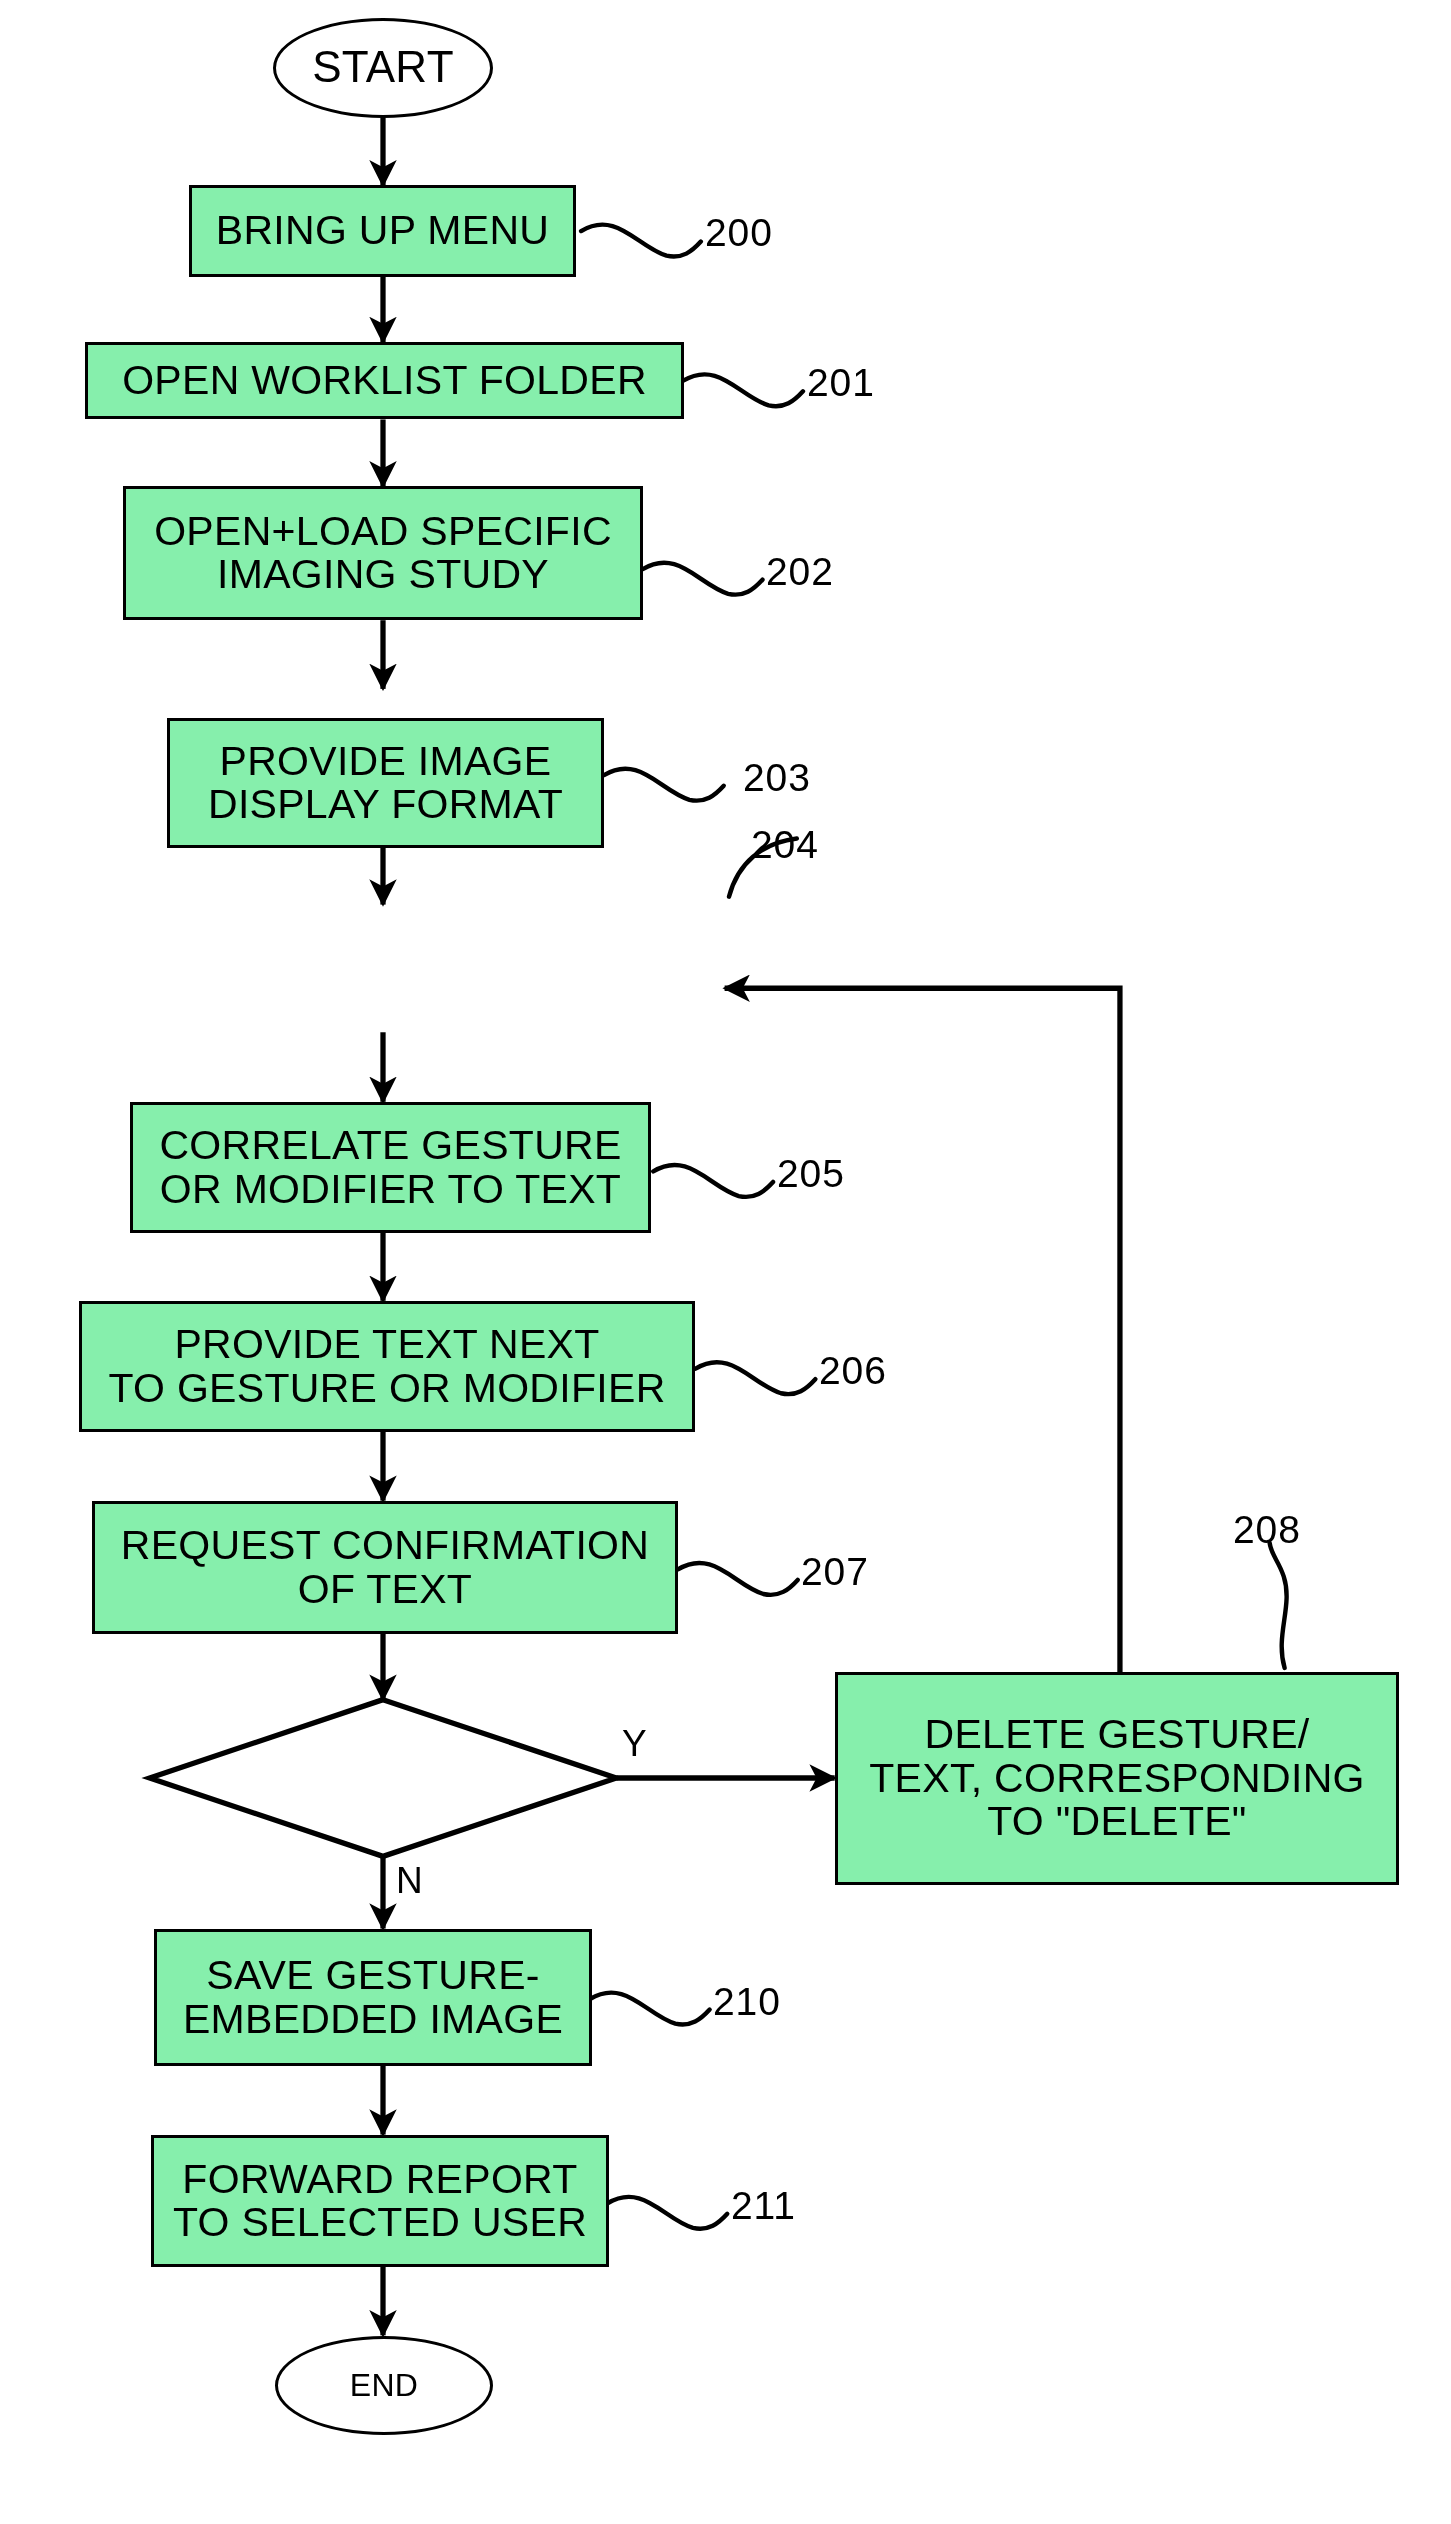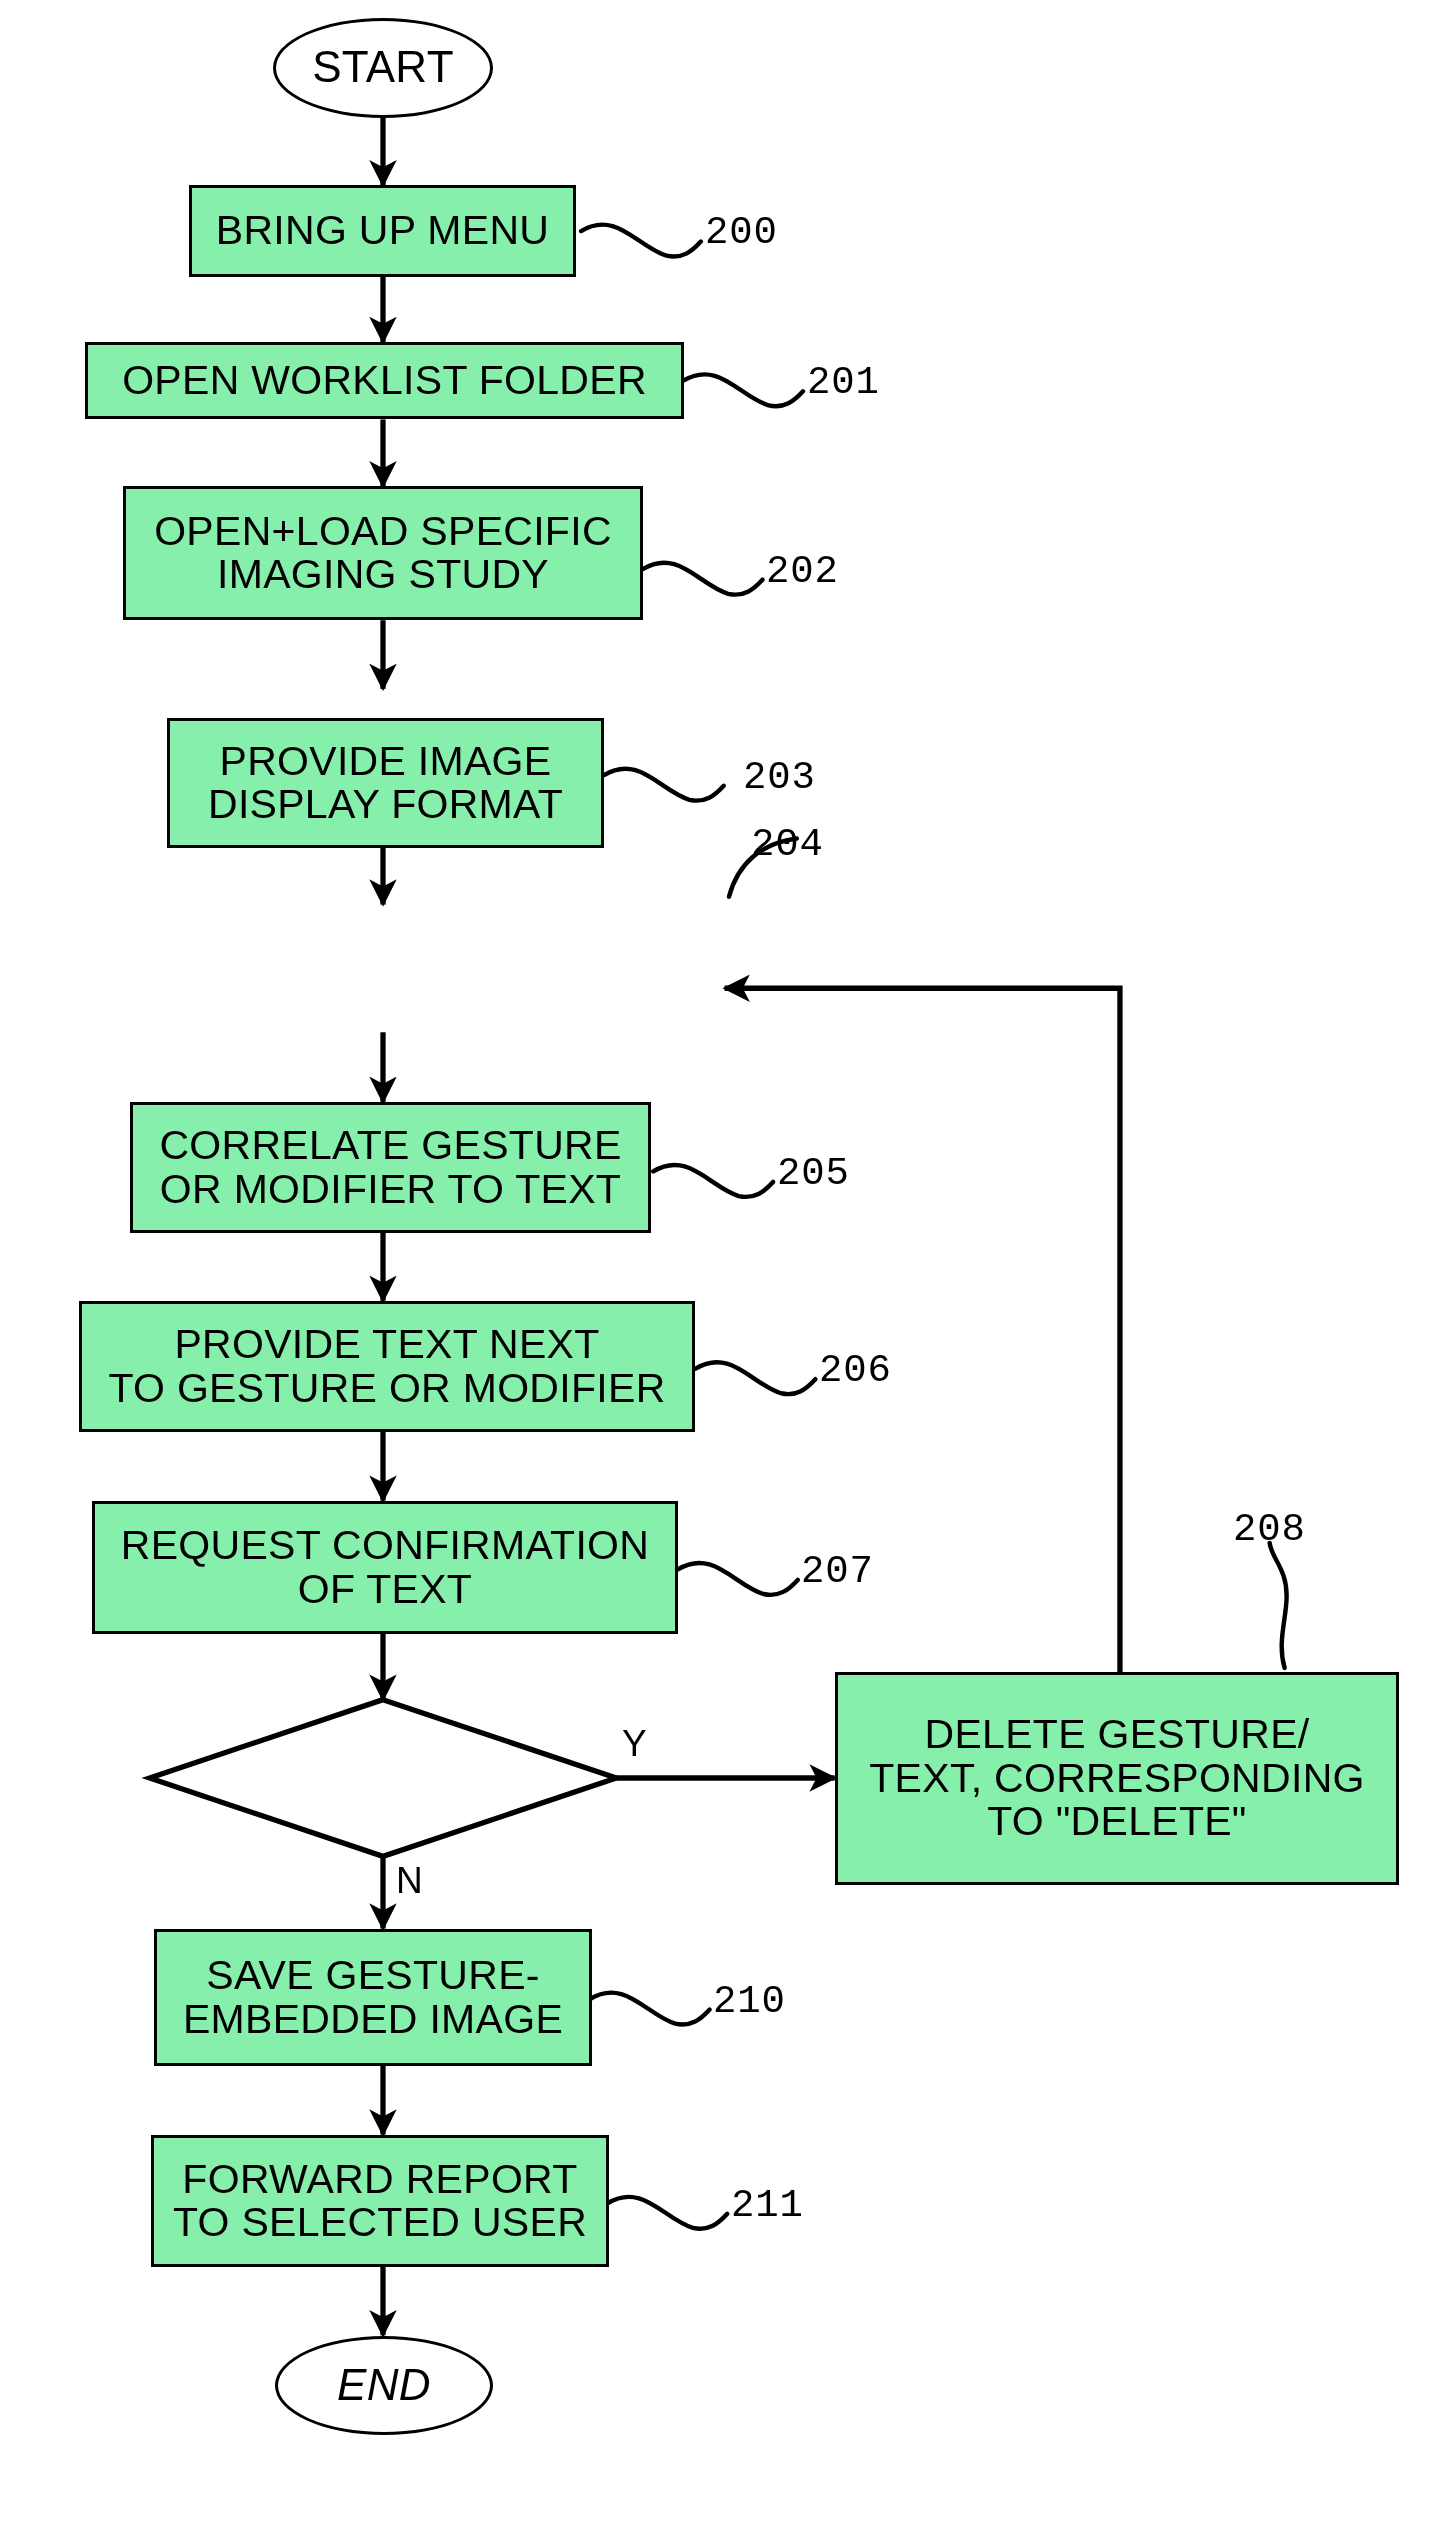--- a/index.html
+++ b/index.html
@@ -7,21 +7,21 @@
        font-family:"Liberation Sans","DejaVu Sans",sans-serif;color:#000;}
   #stage{position:absolute;left:0;top:0;width:1451px;height:2525px;}
   svg#wires{position:absolute;left:0;top:0;width:1451px;height:2525px;}
   .node{position:absolute;box-sizing:border-box;display:flex;
         align-items:center;justify-content:center;text-align:center;
         line-height:1.06;letter-spacing:0.3px;}
   .proc{border:3.5px solid #000;background:#86efac;}
   .term{border:3.5px solid #000;border-radius:50%;background:#fff;}
   .node .txt{display:block;white-space:pre-line;}
   .reflabel{position:absolute;font-size:39px;font-weight:400;
-            letter-spacing:0.9px;white-space:nowrap;font-family:Liberation Mono, monospace;}
+            letter-spacing:0.9px;white-space:nowrap;}
   .edgelabel{position:absolute;font-size:37px;white-space:nowrap;}
   .diamondtxt{position:absolute;text-align:center;white-space:pre-line;
               line-height:1.08;}
 </style>
 </head>
 <body>
 
 <div id="stage">
 
   <svg id="wires" viewBox="0 0 1648 2867" xmlns="http://www.w3.org/2000/svg">
@@ -112,21 +112,21 @@
   <div class="node proc" style="left:154px;top:1929px;width:438px;height:137px;font-size:41px;">
     <span class="txt">SAVE GESTURE-
 EMBEDDED IMAGE</span>
   </div>
 
   <div class="node proc" style="left:151px;top:2135px;width:458px;height:132px;font-size:41px;">
     <span class="txt">FORWARD REPORT
 TO SELECTED USER</span>
   </div>
 
-  <div class="node term" style="left:275px;top:2336px;width:218px;height:99px;font-size:44px;font-style:italic;">
+  <div class="node term" style="left:275px;top:2336px;width:218px;height:99px;font-size:32px;">
     <span class="txt">END</span>
   </div>
 
   <div class="edgelabel" style="left:622px;top:1723px;"><span>Y</span></div>
   <div class="edgelabel" style="left:396px;top:1860px;"><span>N</span></div>
 
   <div class="reflabel" style="left:705px;top:211px;"><span>200</span></div>
   <div class="reflabel" style="left:807px;top:361px;"><span>201</span></div>
   <div class="reflabel" style="left:766px;top:550px;"><span>202</span></div>
   <div class="reflabel" style="left:727px;top:756px;margin-left:16px;"><span>203</span></div>

